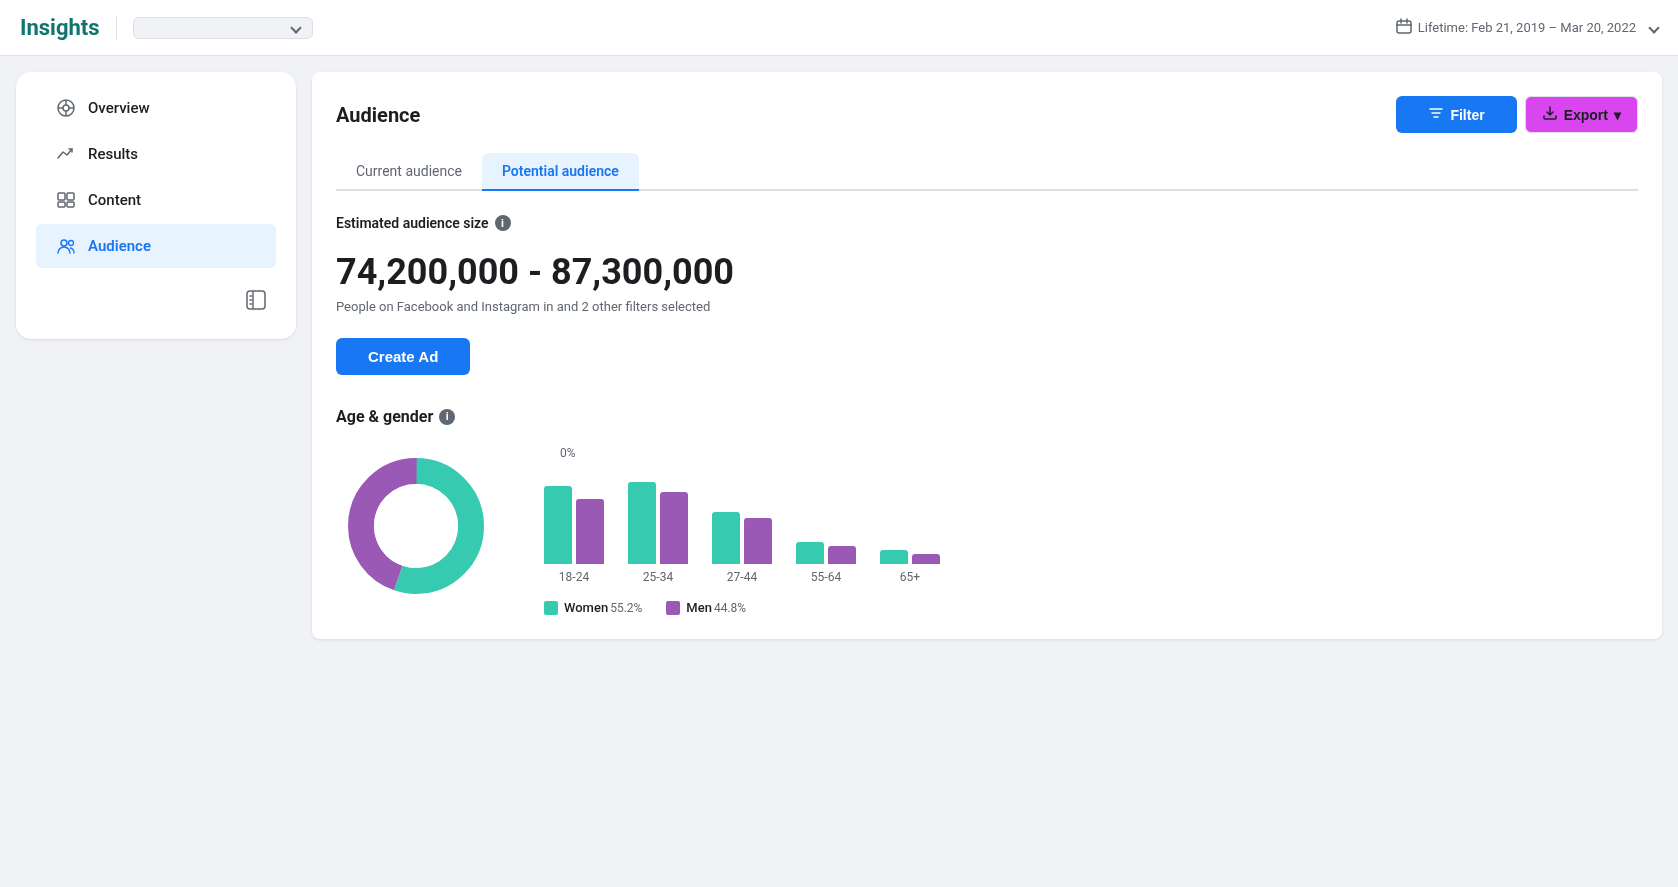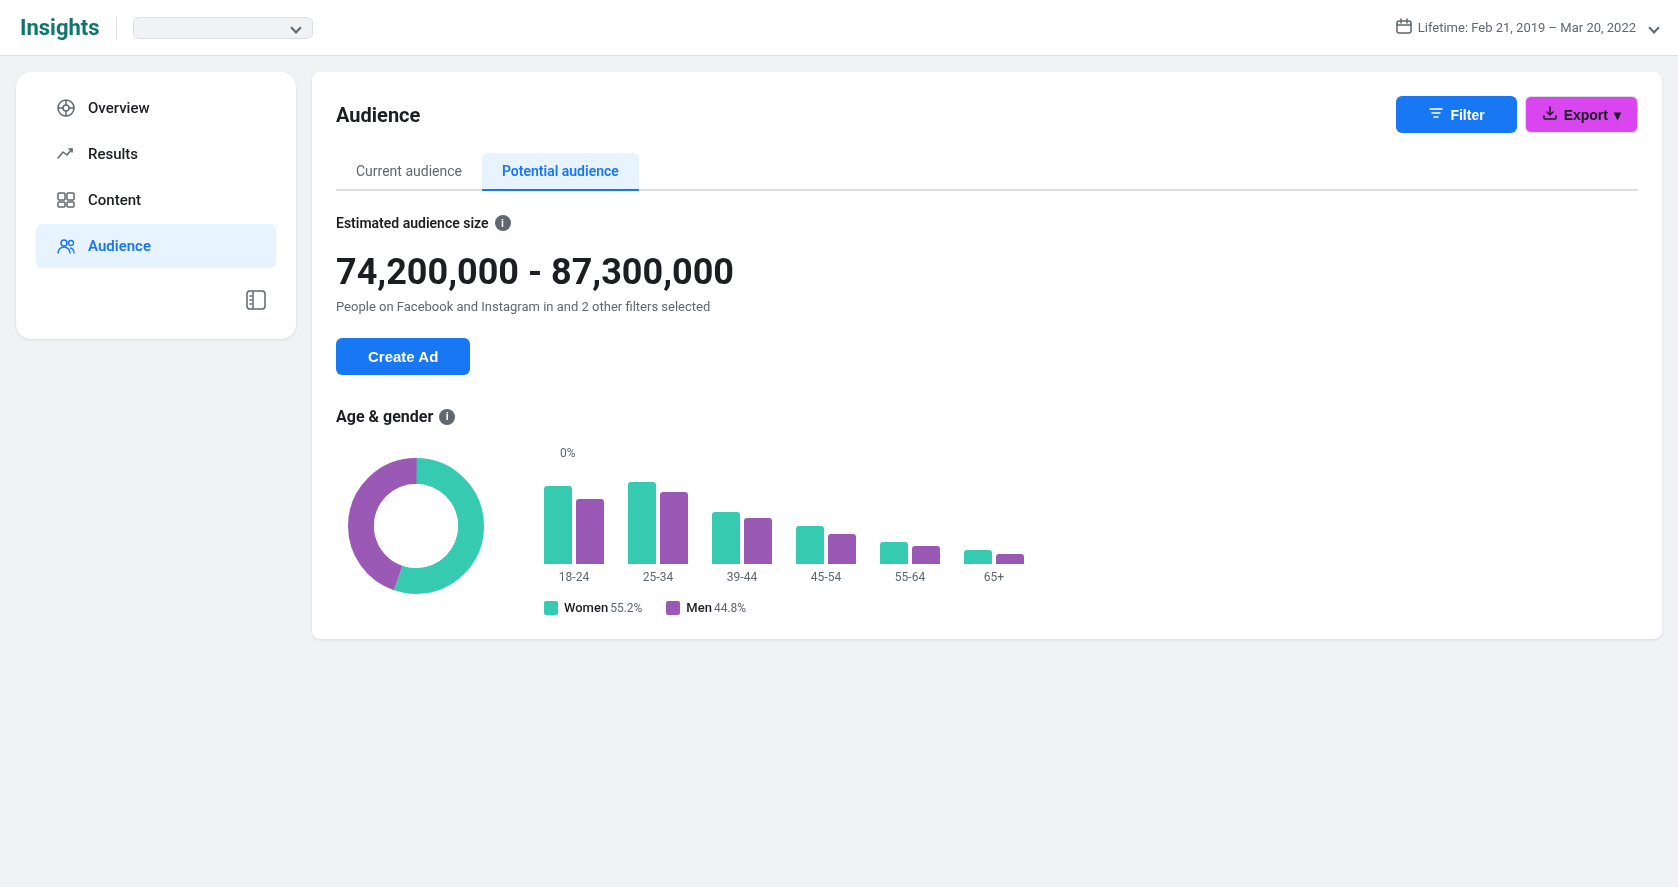--- a/index.html
+++ b/index.html
@@ -516,30 +516,23 @@
                 <div class="bar men" style="height:72px;"></div>
               </div>
               <div class="bar-label">25-34</div>
             </div>
 
             <div class="bar-group">
               <div class="bars">
                 <div class="bar women" style="height:52px;"></div>
                 <div class="bar men" style="height:46px;"></div>
               </div>
-              <div class="bar-label">39-44</div>
-            </div>
-
-            <div class="bar-group">
-              <div class="bars">
-                <div class="bar women" style="height:38px;"></div>
-                <div class="bar men" style="height:30px;"></div>
-              </div>
-              <div class="bar-label">45-54</div>
-            </div>
+              <div class="bar-label">27-44</div>
+            </div>
+
 
             <div class="bar-group">
               <div class="bars">
                 <div class="bar women" style="height:22px;"></div>
                 <div class="bar men" style="height:18px;"></div>
               </div>
               <div class="bar-label">55-64</div>
             </div>
 
             <div class="bar-group">

